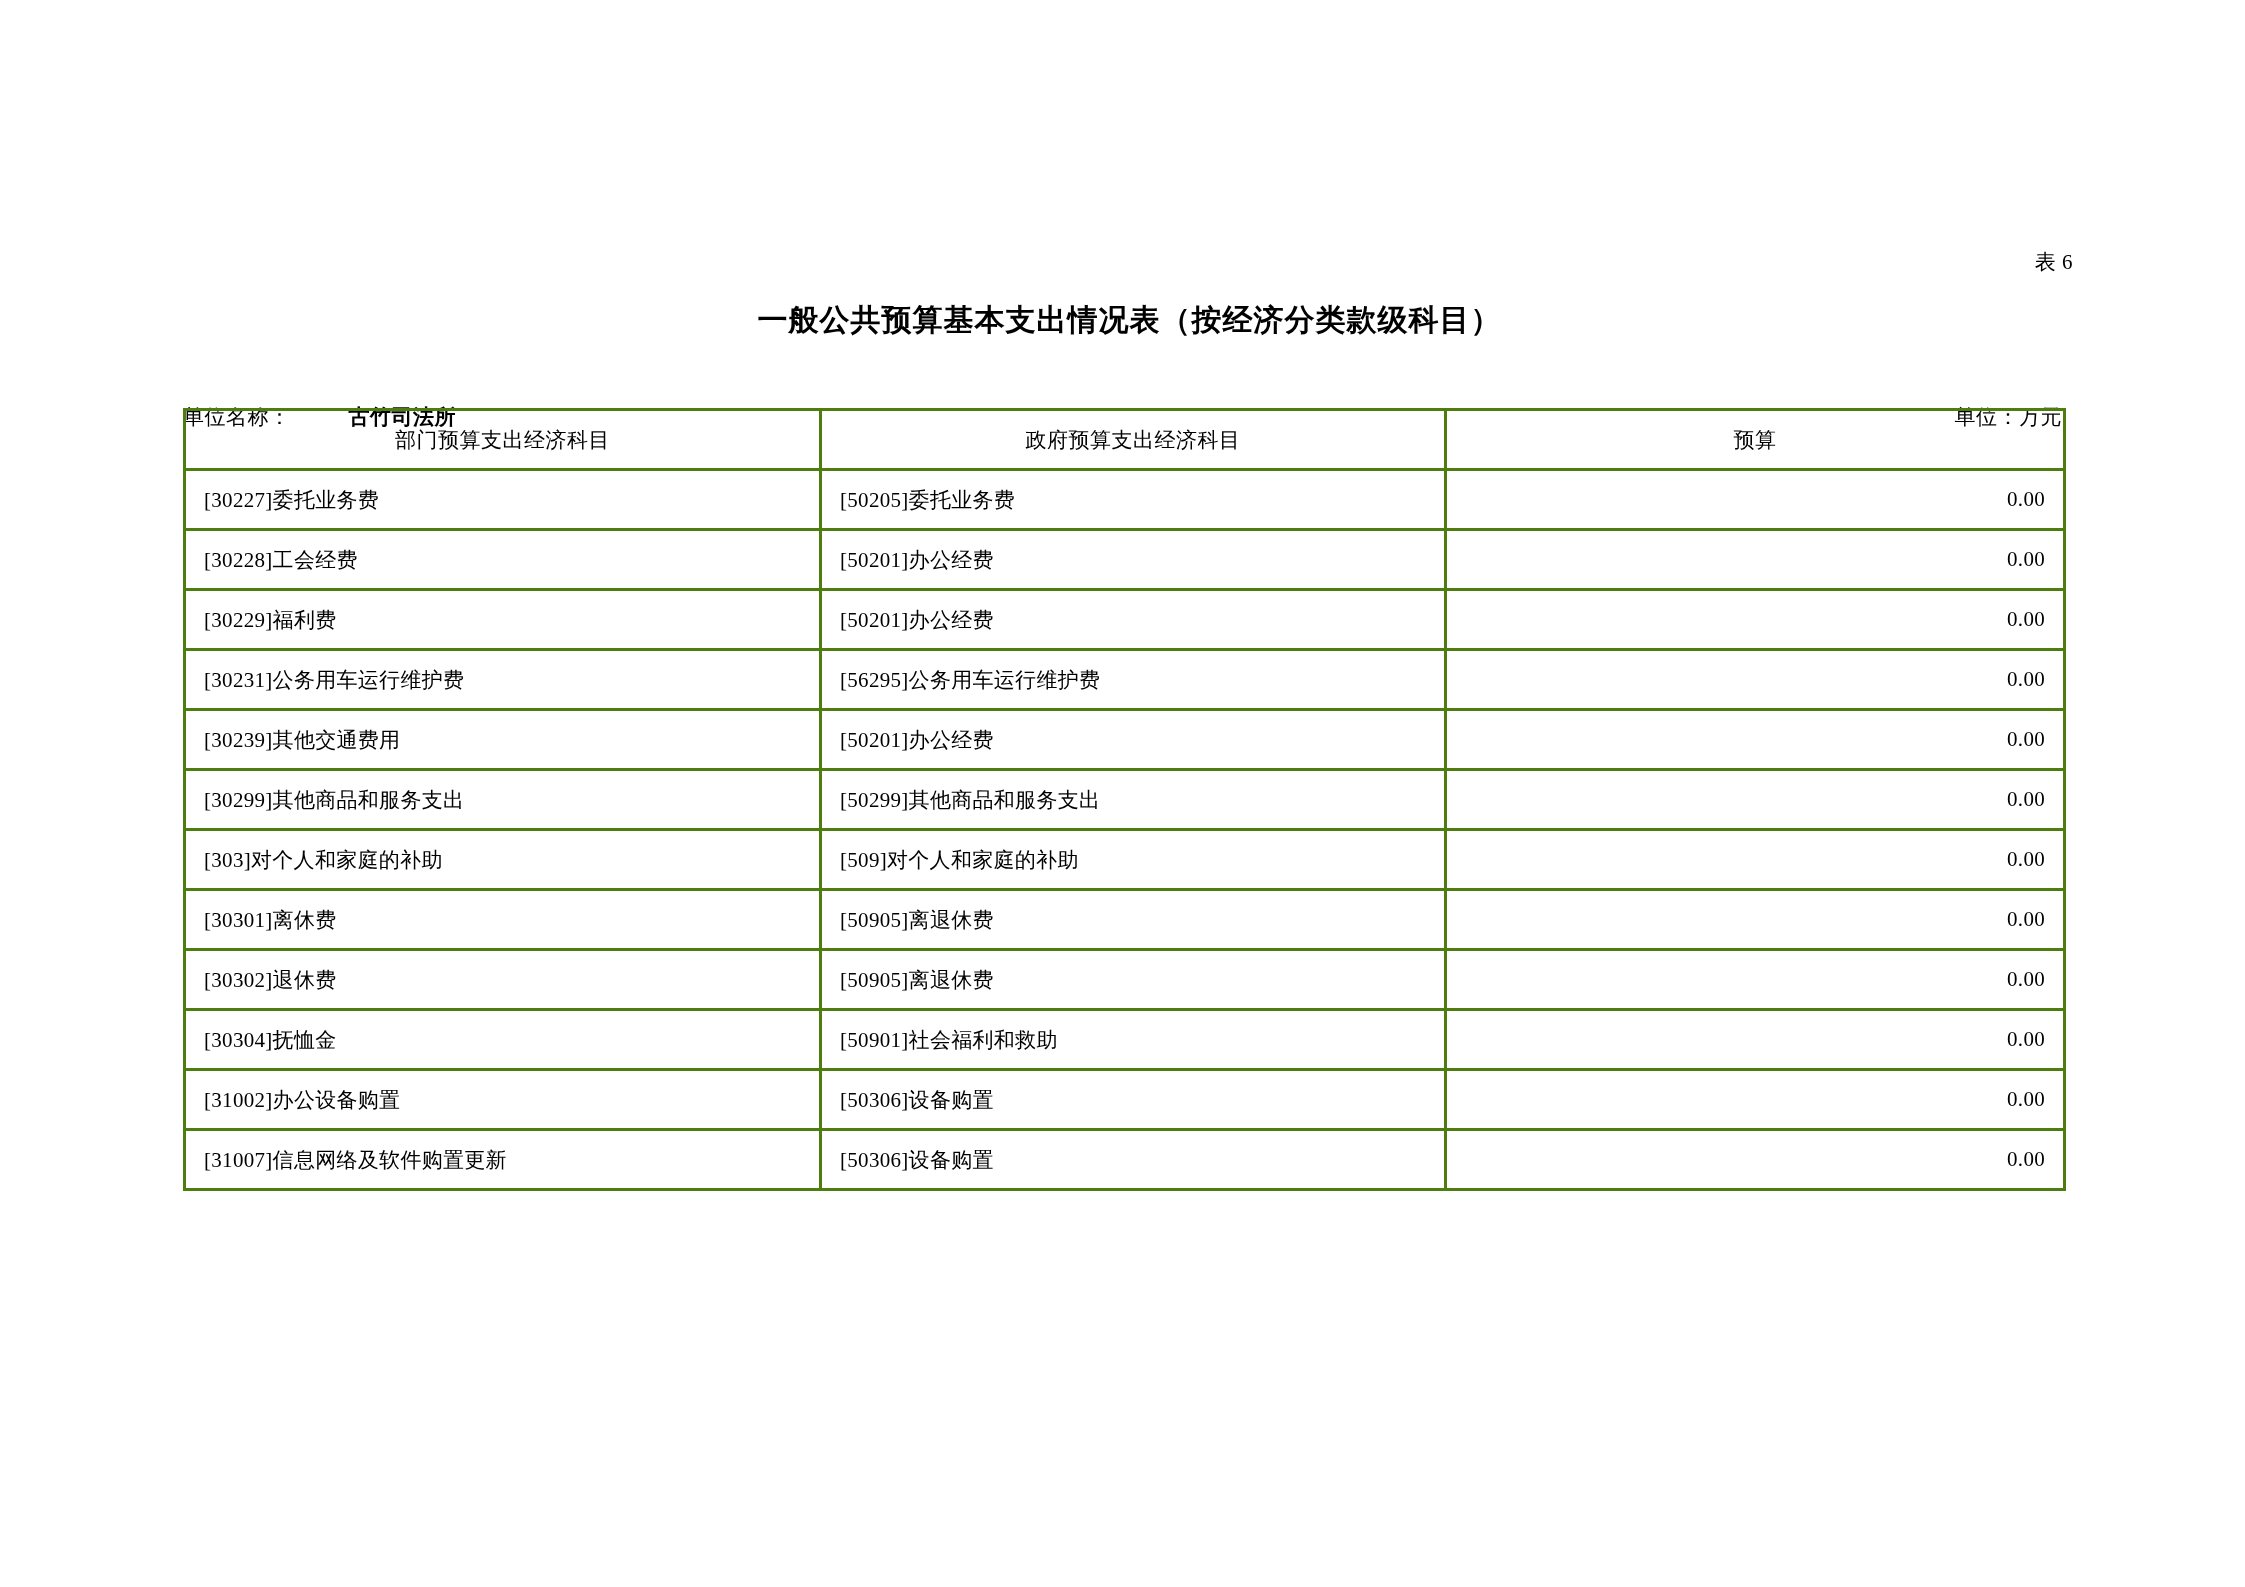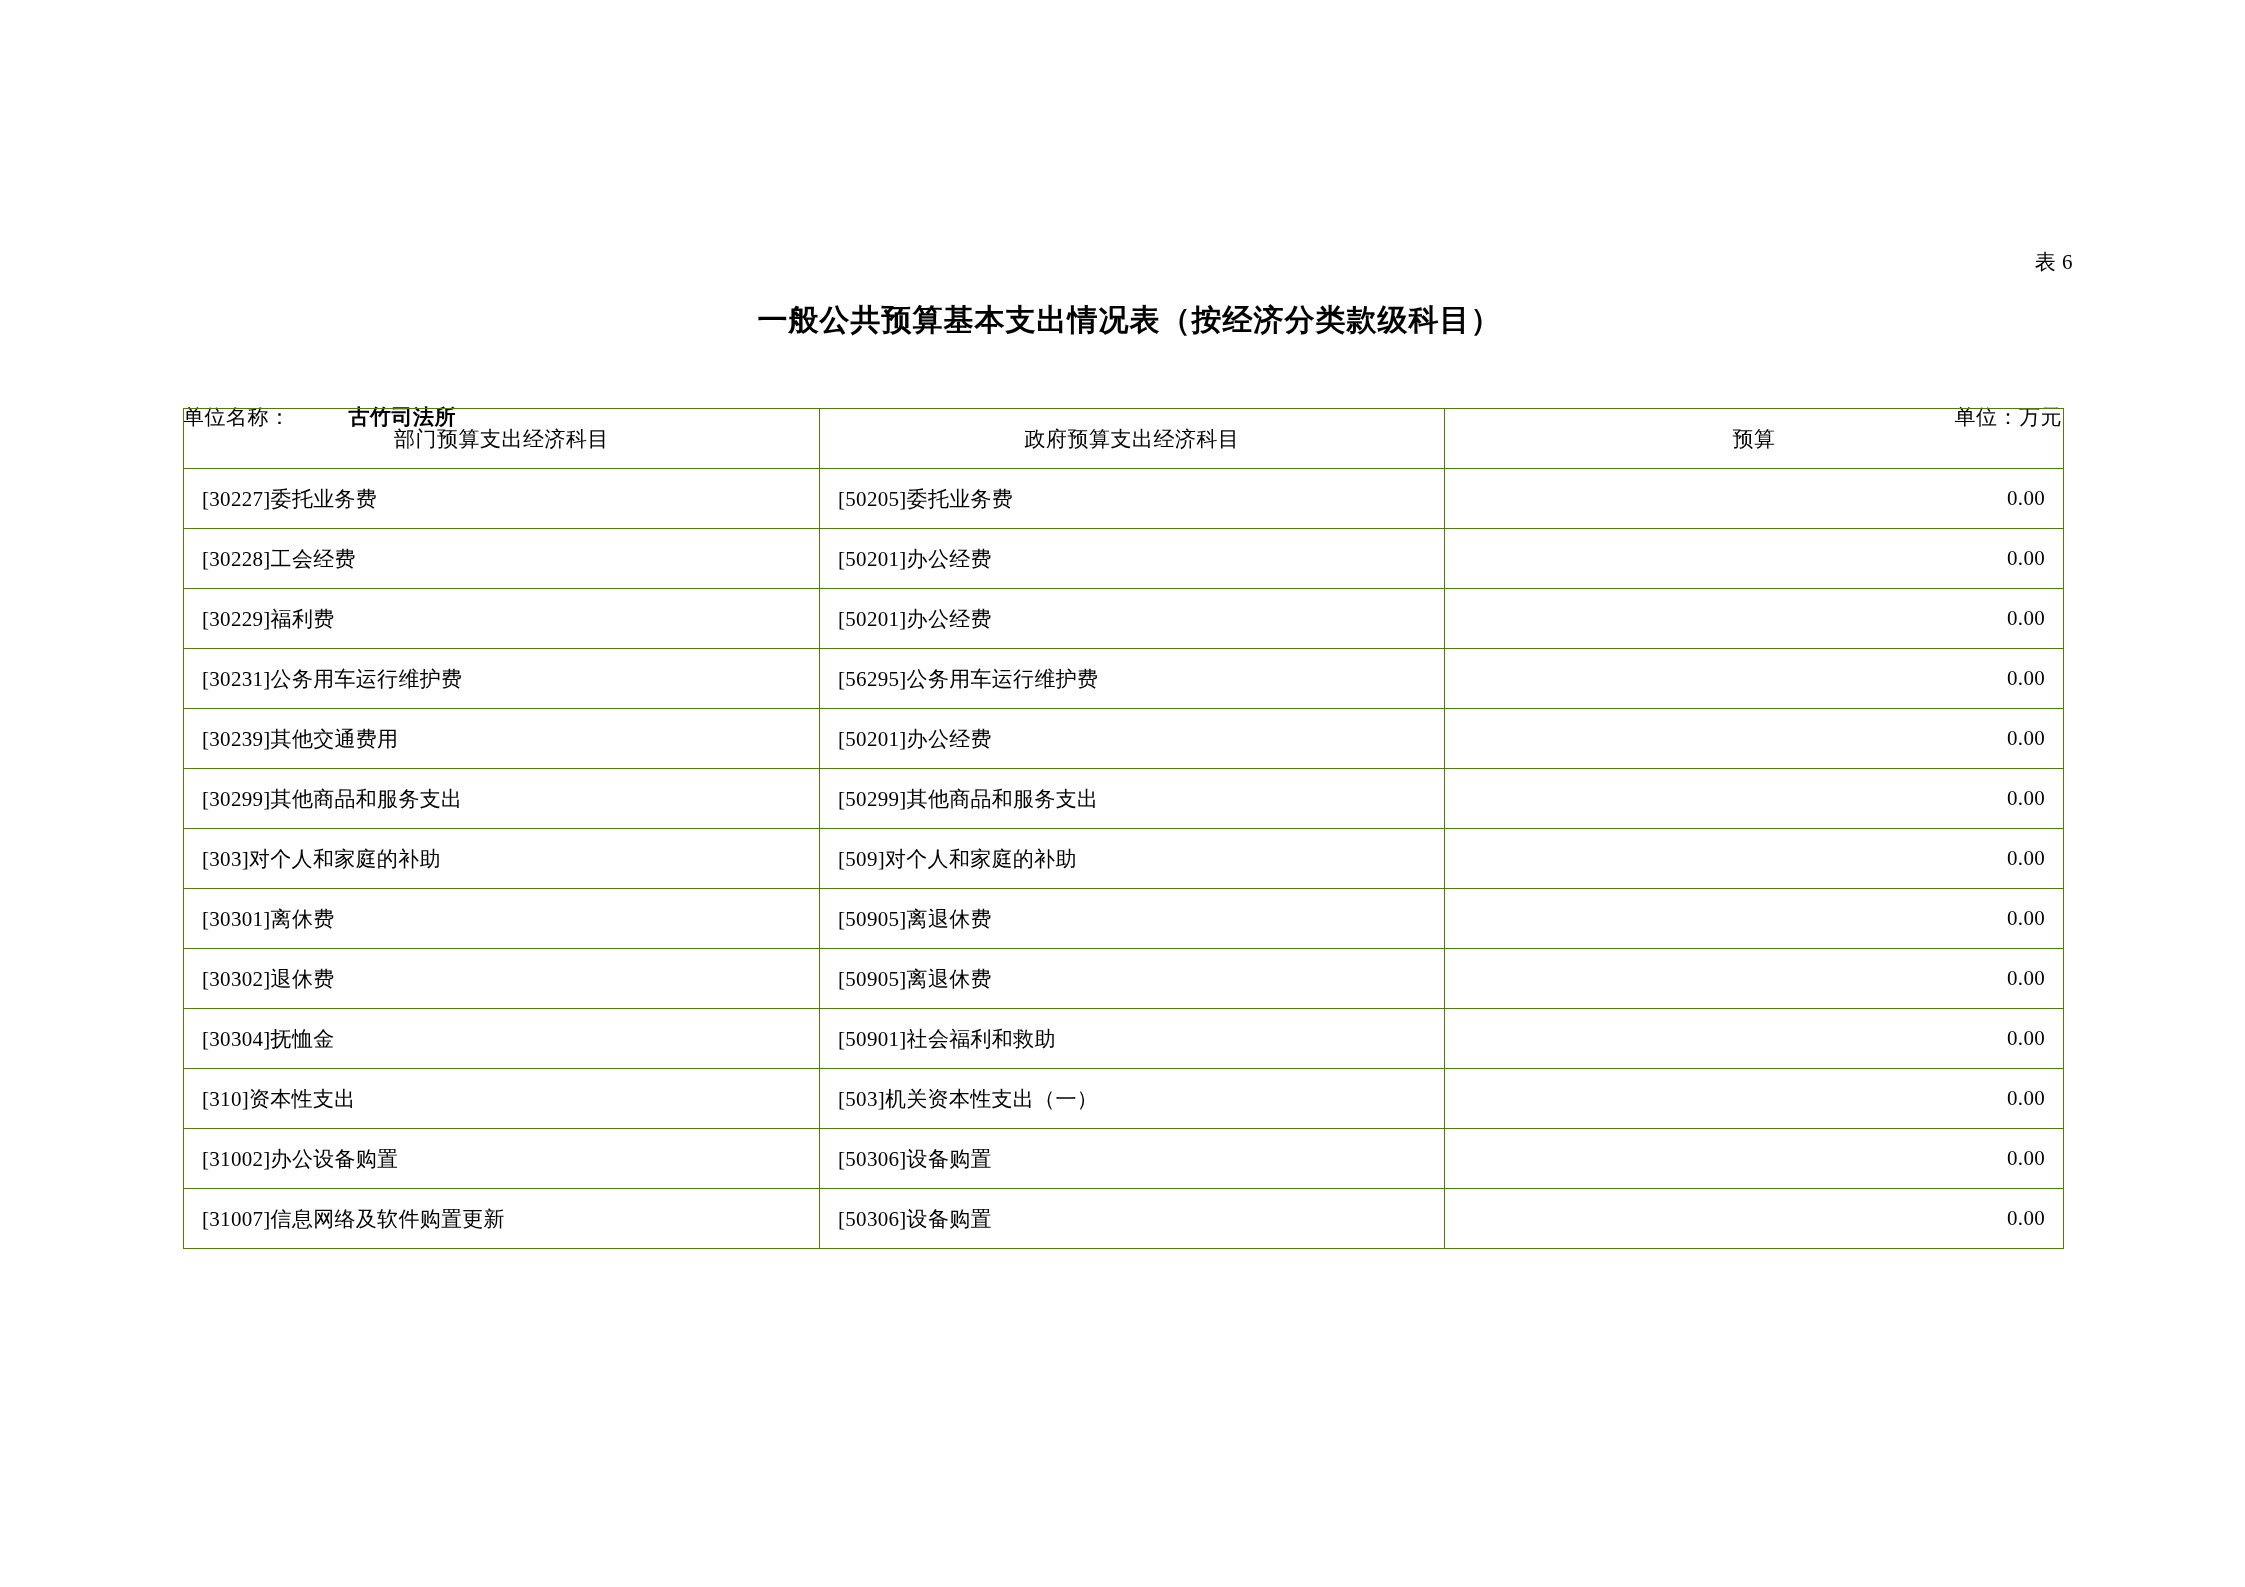--- a/index.html
+++ b/index.html
@@ -69,21 +69,21 @@
   table.budget {
     position: absolute;
     top: 408px;
     left: 183px;
     width: 1880px;
     border-collapse: collapse;
     table-layout: fixed;
   }
   table.budget th,
   table.budget td {
-    border: 1px solid #4d7c0f;
+    border: 3px solid #4d7c0f;
     height: 60px;
     font-size: 21px;
     font-weight: normal;
     padding: 0 18px;
     box-sizing: border-box;
   }
   table.budget th {
     text-align: center;
     letter-spacing: 0.5px;
   }
@@ -175,25 +175,20 @@
           <td class="cell-text">[30302]退休费</td>
           <td class="cell-text">[50905]离退休费</td>
           <td class="cell-amount">0.00</td>
         </tr>
         <tr>
           <td class="cell-text">[30304]抚恤金</td>
           <td class="cell-text">[50901]社会福利和救助</td>
           <td class="cell-amount">0.00</td>
         </tr>
         <tr>
-          <td class="cell-text">[310]资本性支出</td>
-          <td class="cell-text">[503]机关资本性支出（一）</td>
-          <td class="cell-amount">0.00</td>
-        </tr>
-        <tr>
           <td class="cell-text">[31002]办公设备购置</td>
           <td class="cell-text">[50306]设备购置</td>
           <td class="cell-amount">0.00</td>
         </tr>
         <tr>
           <td class="cell-text">[31007]信息网络及软件购置更新</td>
           <td class="cell-text">[50306]设备购置</td>
           <td class="cell-amount">0.00</td>
         </tr>
       </tbody>

